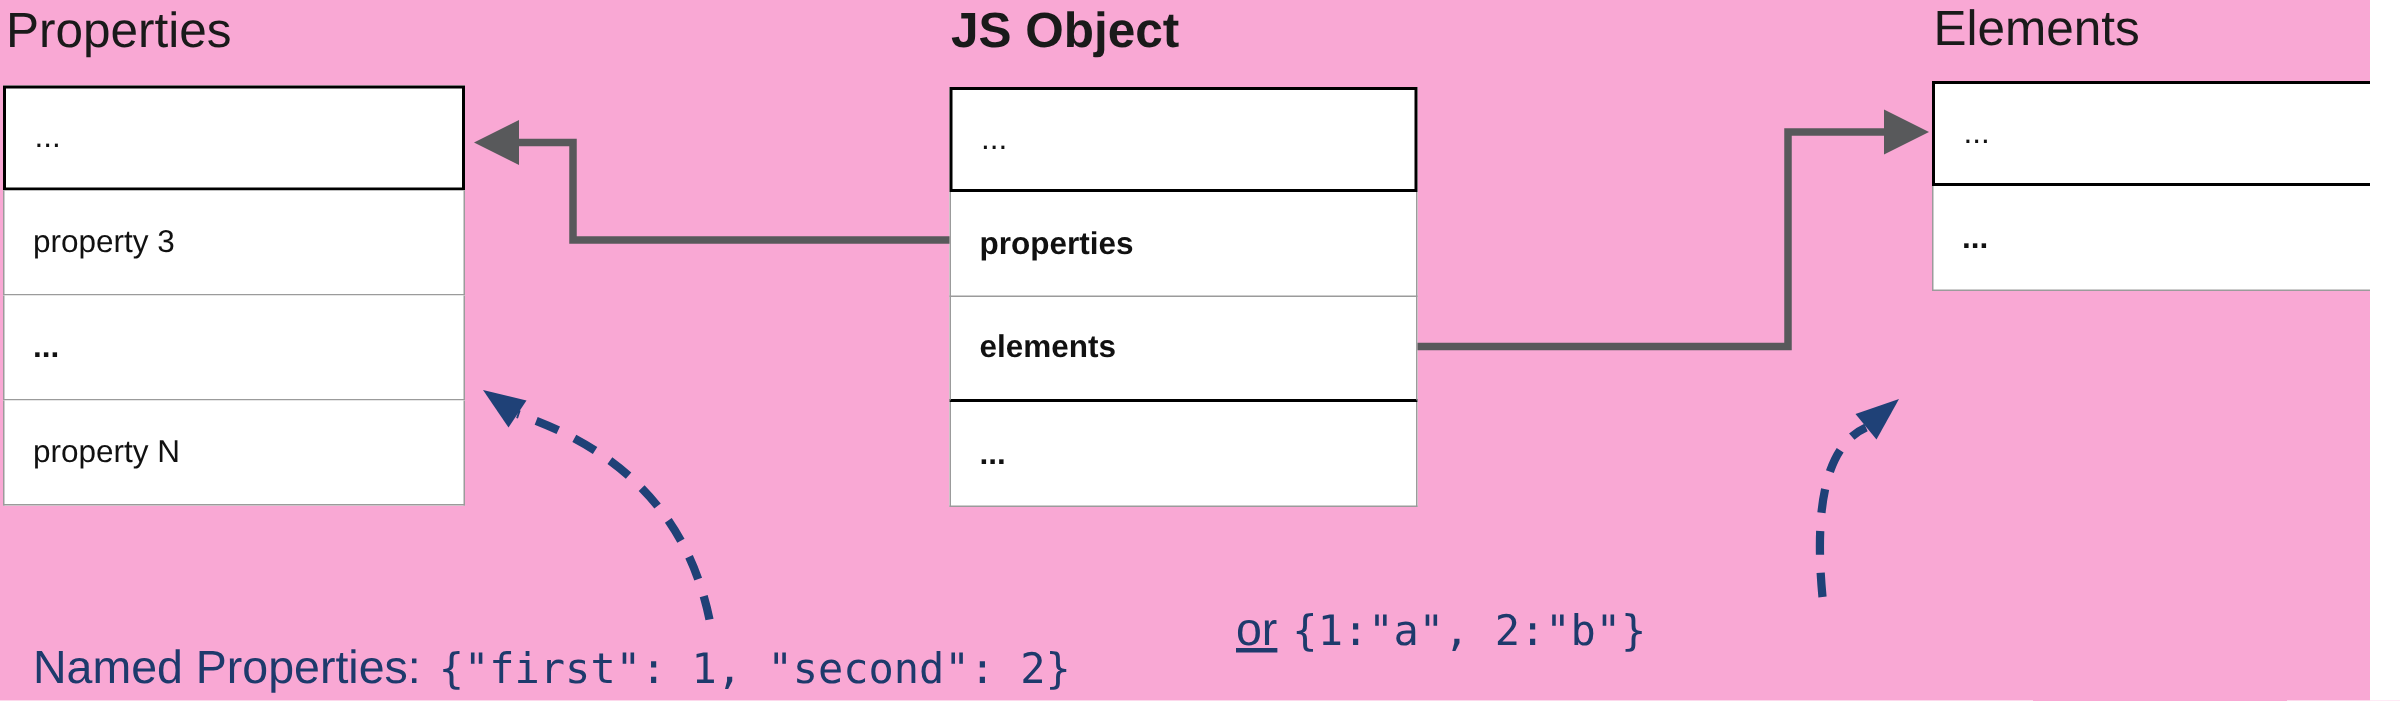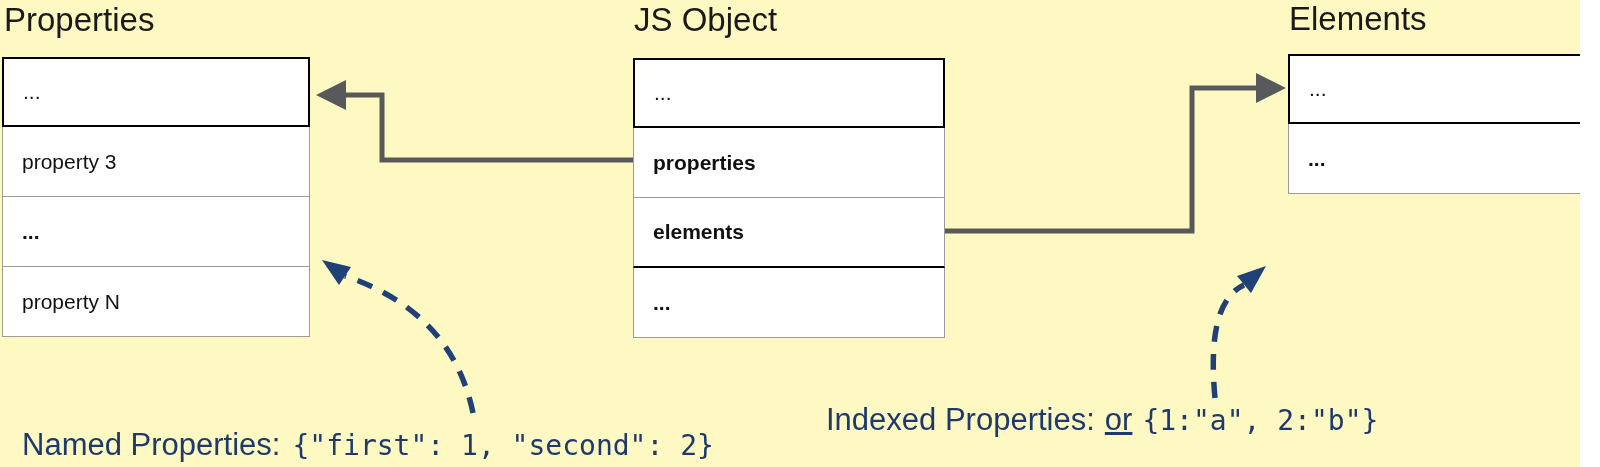--- a/index.html
+++ b/index.html
@@ -7,32 +7,32 @@
     --accent-blue-arrow:#1f4177;
     --arrow-gray:#58595b;
     --border-gray:#9b9b9b;
     --border-black:#000000;
     --text-black:#1a1a1a;
   }
   html,body{margin:0;padding:0;background:#ffffff;}
   .canvas{
     position:relative;
     width:1580px;height:467px;
-    background:#fef9c3;
+    background:#f9a8d4;
     font-family:"Liberation Sans", sans-serif;
     overflow:hidden;
   }
   .heading{
     position:absolute;
     font-size:33px;
     line-height:38px;
     color:var(--text-black);
     white-space:nowrap;
   }
-  .heading.bold{font-weight:400;}
+  .heading.bold{font-weight:700;}
   .dtable{
     position:absolute;
     background:#ffffff;
   }
   .drow{
     box-sizing:border-box;
     height:70px;
     display:flex;
     align-items:center;
     padding-left:19px;
@@ -126,18 +126,17 @@
       <polygon class="arrow-head-dashed" points="1266,266 1251,293 1237,276"></polygon>
     </g>
   </svg>
 
   <div class="annotation" style="left:22px;top:427px;">
     <span class="label">Named Properties:</span>
     <span class="code">{"first": 1, "second": 2}</span>
   </div>
 
   <div class="annotation" style="left:826px;top:402px;">
-    <span class="label">Indexed Properties:</span>
     <span class="conj">or</span>
     <span class="code">{1:"a", 2:"b"}</span>
   </div>
 
 </div>
 
 </body></html>

